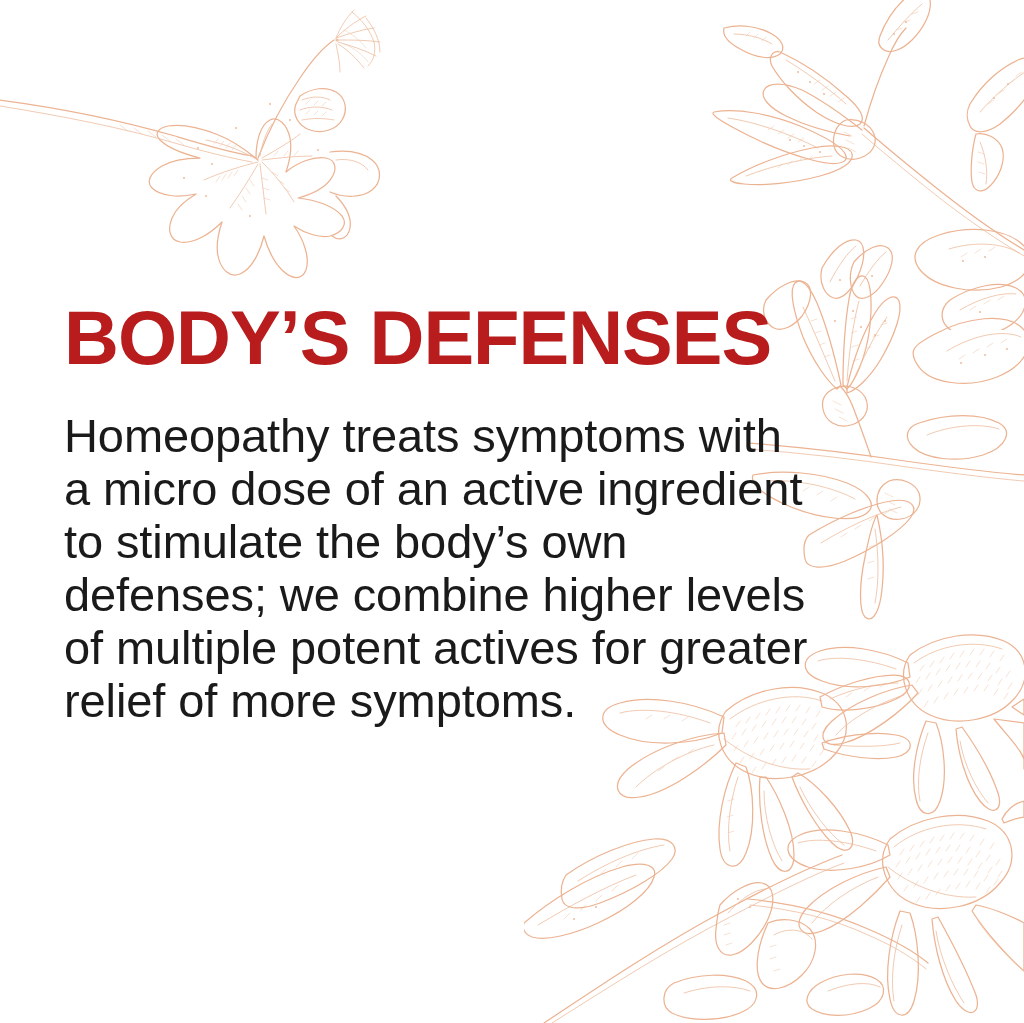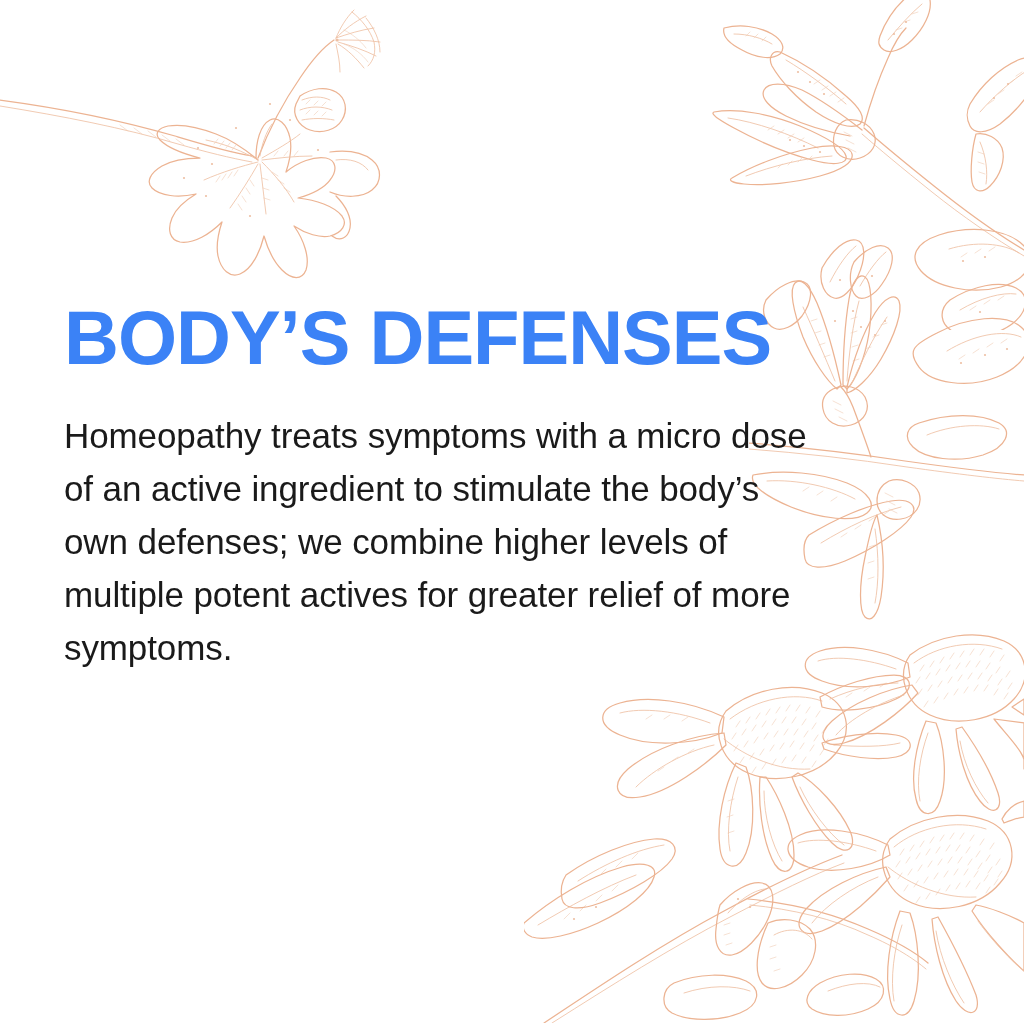--- a/index.html
+++ b/index.html
@@ -70,26 +70,26 @@
     line-height: 0.99;
   }
 
   .headline-line {
     display: block;
     font-size: 76px;
     font-weight: 700;
   }
 
   .hl-red   { color: #e8112d; }
-  .hl-black { color: #3b82f6; letter-spacing: -1px; }
+  .hl-black { color: #b91c1c; letter-spacing: -1px; }
 
   .body-copy {
     margin: 0;
     padding-top: 34px;
-    font-size: 35px;
+    font-size: 47px;
     line-height: 53px;
     color: #1a1a1a;
     font-weight: 400;
     max-width: 745px;
     letter-spacing: -0.1px;
   }
 </style>
 </head>
 <body>
 

